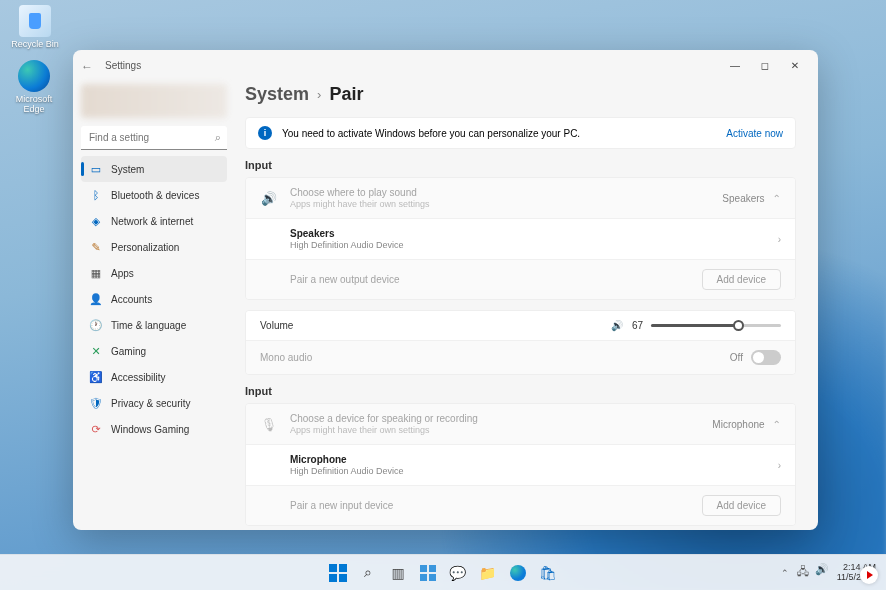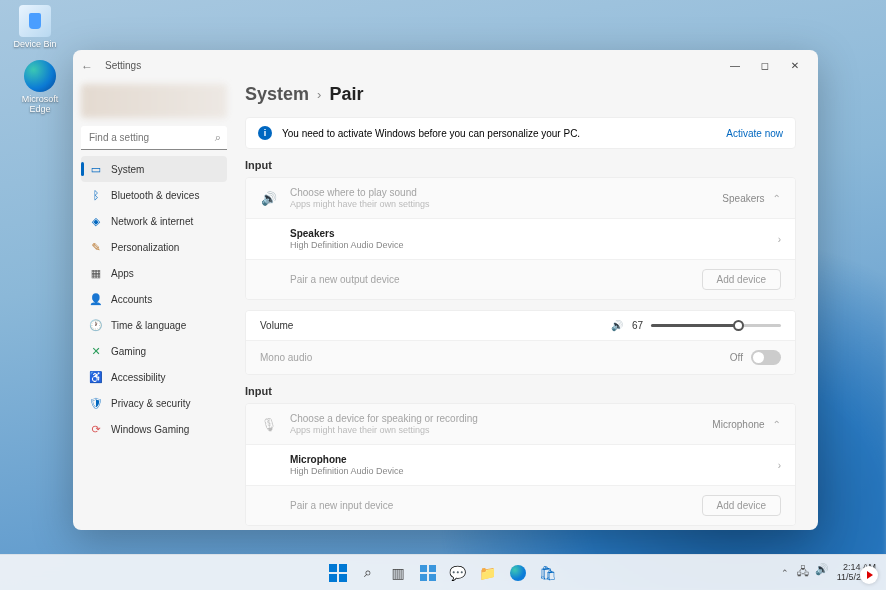--- a/index.html
+++ b/index.html
@@ -2,21 +2,21 @@
 <html><head>
 <meta charset="utf-8">
 <style>
 *{box-sizing:border-box;margin:0;padding:0;font-family:"Segoe UI",Arial,sans-serif}
 body{width:886px;height:590px;overflow:hidden;background:linear-gradient(170deg,#a8c8e0 0%,#8bb8d8 40%,#4a8cc8 100%);position:relative;font-size:11px}
 .wallpaper-swirl{position:absolute;right:0;bottom:0;width:500px;height:400px;background:radial-gradient(ellipse at 70% 80%,#0a4d8c 0%,#1a6db8 30%,transparent 60%);opacity:.8;border-radius:50% 0 0 0;filter:blur(2px)}
 .desktop-icon{position:absolute;width:50px;text-align:center;color:#fff;font-size:9px;text-shadow:0 1px 2px rgba(0,0,0,.5)}
 .desktop-icon .iconbox{width:32px;height:32px;margin:0 auto 2px;border-radius:4px}
 .recycle{left:10px;top:5px}.recycle .iconbox{background:linear-gradient(135deg,#e8f4ff,#b8d8f0);position:relative}
 .recycle .iconbox::after{content:"";position:absolute;left:10px;top:8px;width:12px;height:16px;background:#4a9eff;border-radius:2px 2px 4px 4px}
-.edge{left:15px;top:60px}.edge .iconbox{background:radial-gradient(circle at 30% 30%,#3cc8b4,#0c7cd8 60%,#084a9c);border-radius:50%}
+.edge{left:9px;top:60px}.edge .iconbox{background:radial-gradient(circle at 30% 30%,#3cc8b4,#0c7cd8 60%,#084a9c);border-radius:50%}
 .settings-window{position:absolute;left:73px;top:50px;width:745px;height:480px;background:#f6f6f6;border-radius:8px;box-shadow:0 10px 40px rgba(0,0,0,.25);display:flex;flex-direction:column;overflow:hidden}
 .titlebar{height:30px;display:flex;align-items:center;padding:0 8px;font-size:10px;color:#555}
 .back-arrow{font-size:12px;margin-right:12px;color:#777;cursor:pointer}
 .title-controls{margin-left:auto;display:flex;gap:0}
 .title-controls span{width:30px;height:22px;display:flex;align-items:center;justify-content:center;color:#444;cursor:pointer}
 .window-body{display:flex;flex:1;min-height:0}
 .sidebar{width:162px;padding:4px 8px 8px 8px;flex-shrink:0}
 .profile{height:34px;background:linear-gradient(90deg,#d8c8b8,#e8e0d8);border-radius:4px;filter:blur(3px);margin-bottom:8px;opacity:.6}
 .search-wrap{position:relative;margin-bottom:4px}
 .search-input{width:100%;height:24px;border:none;border-bottom:1.5px solid #888;background:#fff;padding:0 22px 0 8px;font-size:10px;border-radius:3px 3px 0 0}
@@ -64,21 +64,21 @@
 .watermark{position:absolute;right:8px;bottom:6px;width:18px;height:18px;background:#fff;border-radius:50%;box-shadow:0 0 4px rgba(0,0,0,.2);display:flex;align-items:center;justify-content:center}
 .watermark::after{content:"";width:0;height:0;border-left:6px solid #d00;border-top:4px solid transparent;border-bottom:4px solid transparent;margin-left:2px}
 </style>
 </head>
 <body>
 
 <div class="wallpaper-swirl"></div>
 
 <div class="desktop-icon recycle">
   <div class="iconbox"></div>
-  <div>Device Bin</div>
+  <div>Recycle Bin</div>
 </div>
 <div class="desktop-icon edge">
   <div class="iconbox"></div>
   <div>Microsoft Edge</div>
 </div>
 
 <div class="settings-window">
   <div class="titlebar">
     <span class="back-arrow">←</span>
     <span>Settings</span>

